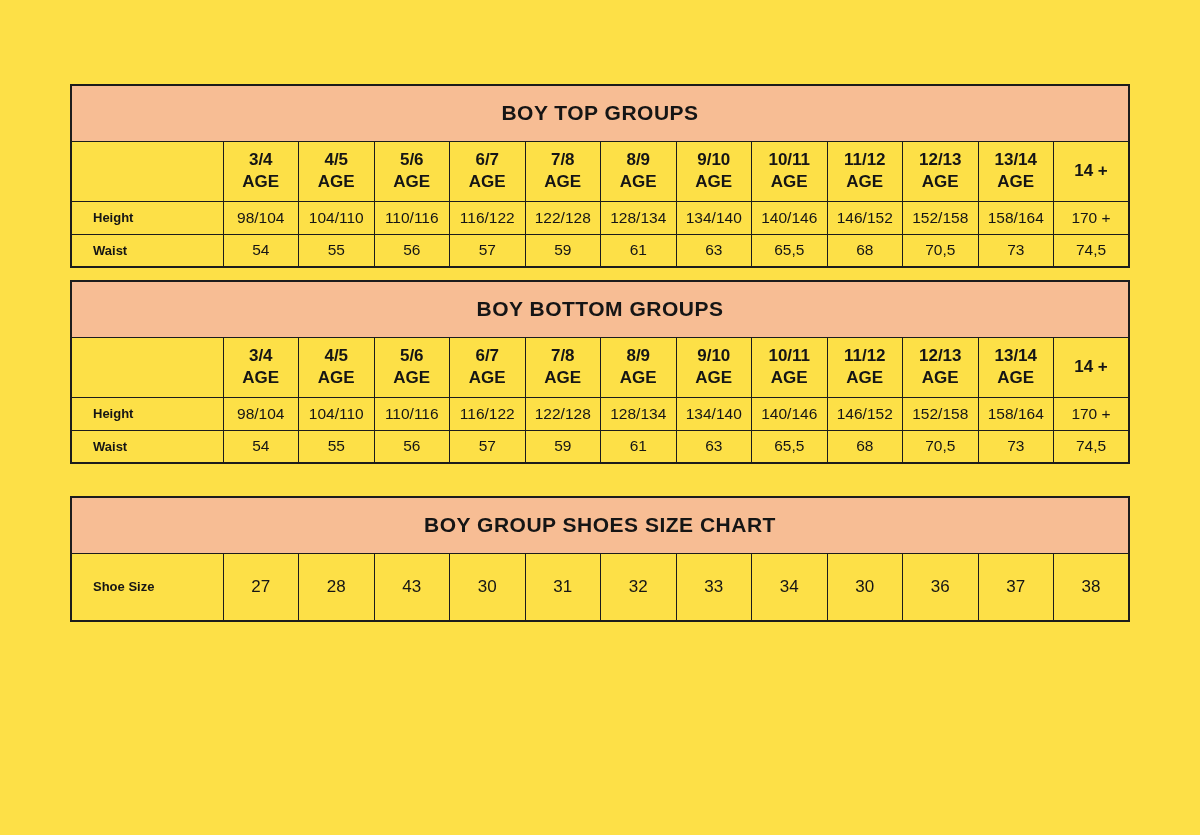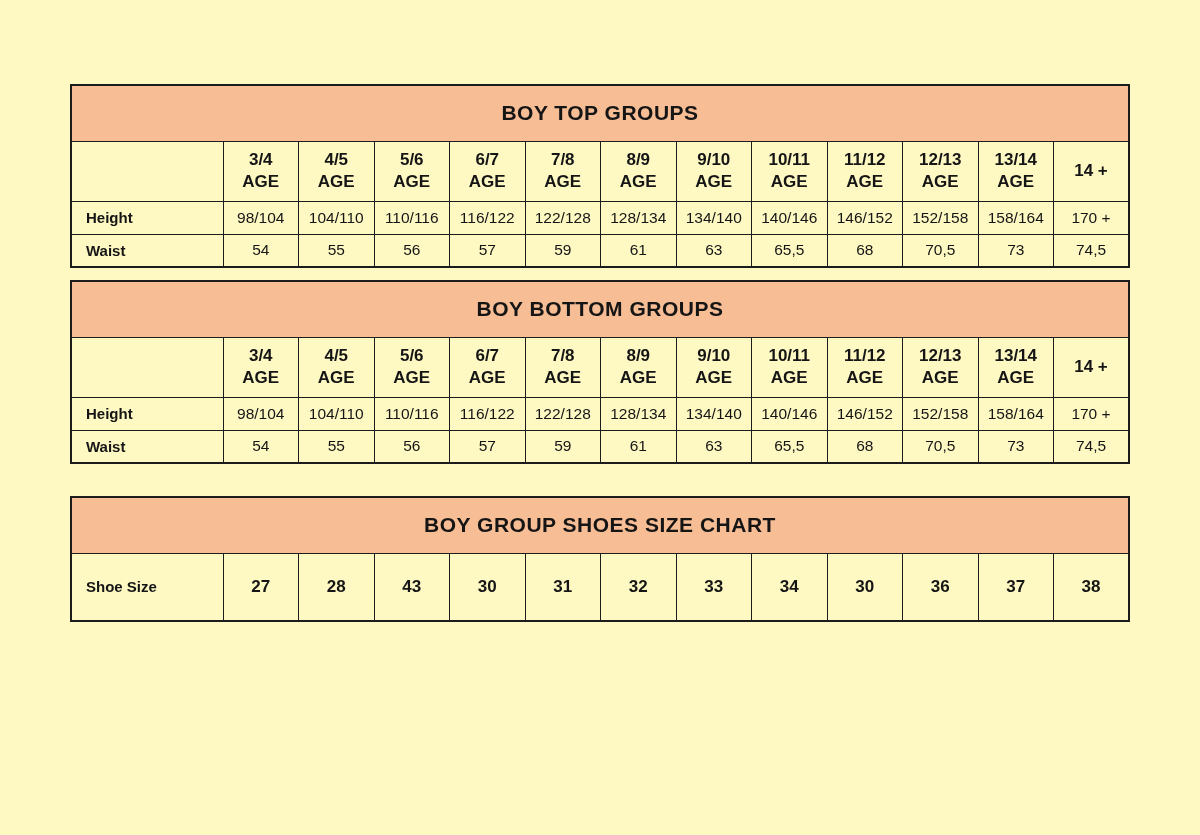--- a/index.html
+++ b/index.html
@@ -12,21 +12,21 @@
     margin: 0;
     padding: 0;
     background: #ffffff;
     font-family: "Liberation Sans", "DejaVu Sans", sans-serif;
     color: var(--text-col);
   }
   .page {
     position: relative;
     width: 1200px;
     height: 835px;
-    background: #fef9c3;
+    background: #fde047;
     overflow: hidden;
   }
   table.size-table {
     border-collapse: collapse;
     table-layout: fixed;
     width: 1060px;
     margin-left: 70px;
     border: 2px solid var(--border-col);
   }
   #table-0 { margin-top: 84px; }
@@ -55,28 +55,28 @@
     font-weight: 700;
     line-height: 1.3;
   }
   tr.data-row td {
     height: 33px;
     font-size: 15.5px;
     font-weight: 400;
   }
   tr.data-row th.row-label {
     text-align: left;
-    padding-left: 14px;
-    font-size: 15px;
+    padding-left: 21px;
+    font-size: 13px;
     font-weight: 700;
   }
   
   #table-2 tbody tr.data-row:nth-child(1) td,
   #table-2 tbody tr.data-row:nth-child(1) th { height: 68px; }
-  #table-2 tbody tr.data-row:nth-child(1) td { font-size: 17px; font-weight: 700; }
+  #table-2 tbody tr.data-row:nth-child(1) td { font-size: 17px; font-weight: 400; }
   #table-2 tbody tr.data-row:nth-child(2) td,
   #table-2 tbody tr.data-row:nth-child(2) th { height: 37px; }
 </style>
 </head>
 <body>
 
 <div class="page">
 
   <table class="size-table" id="table-0">
     <colgroup>

